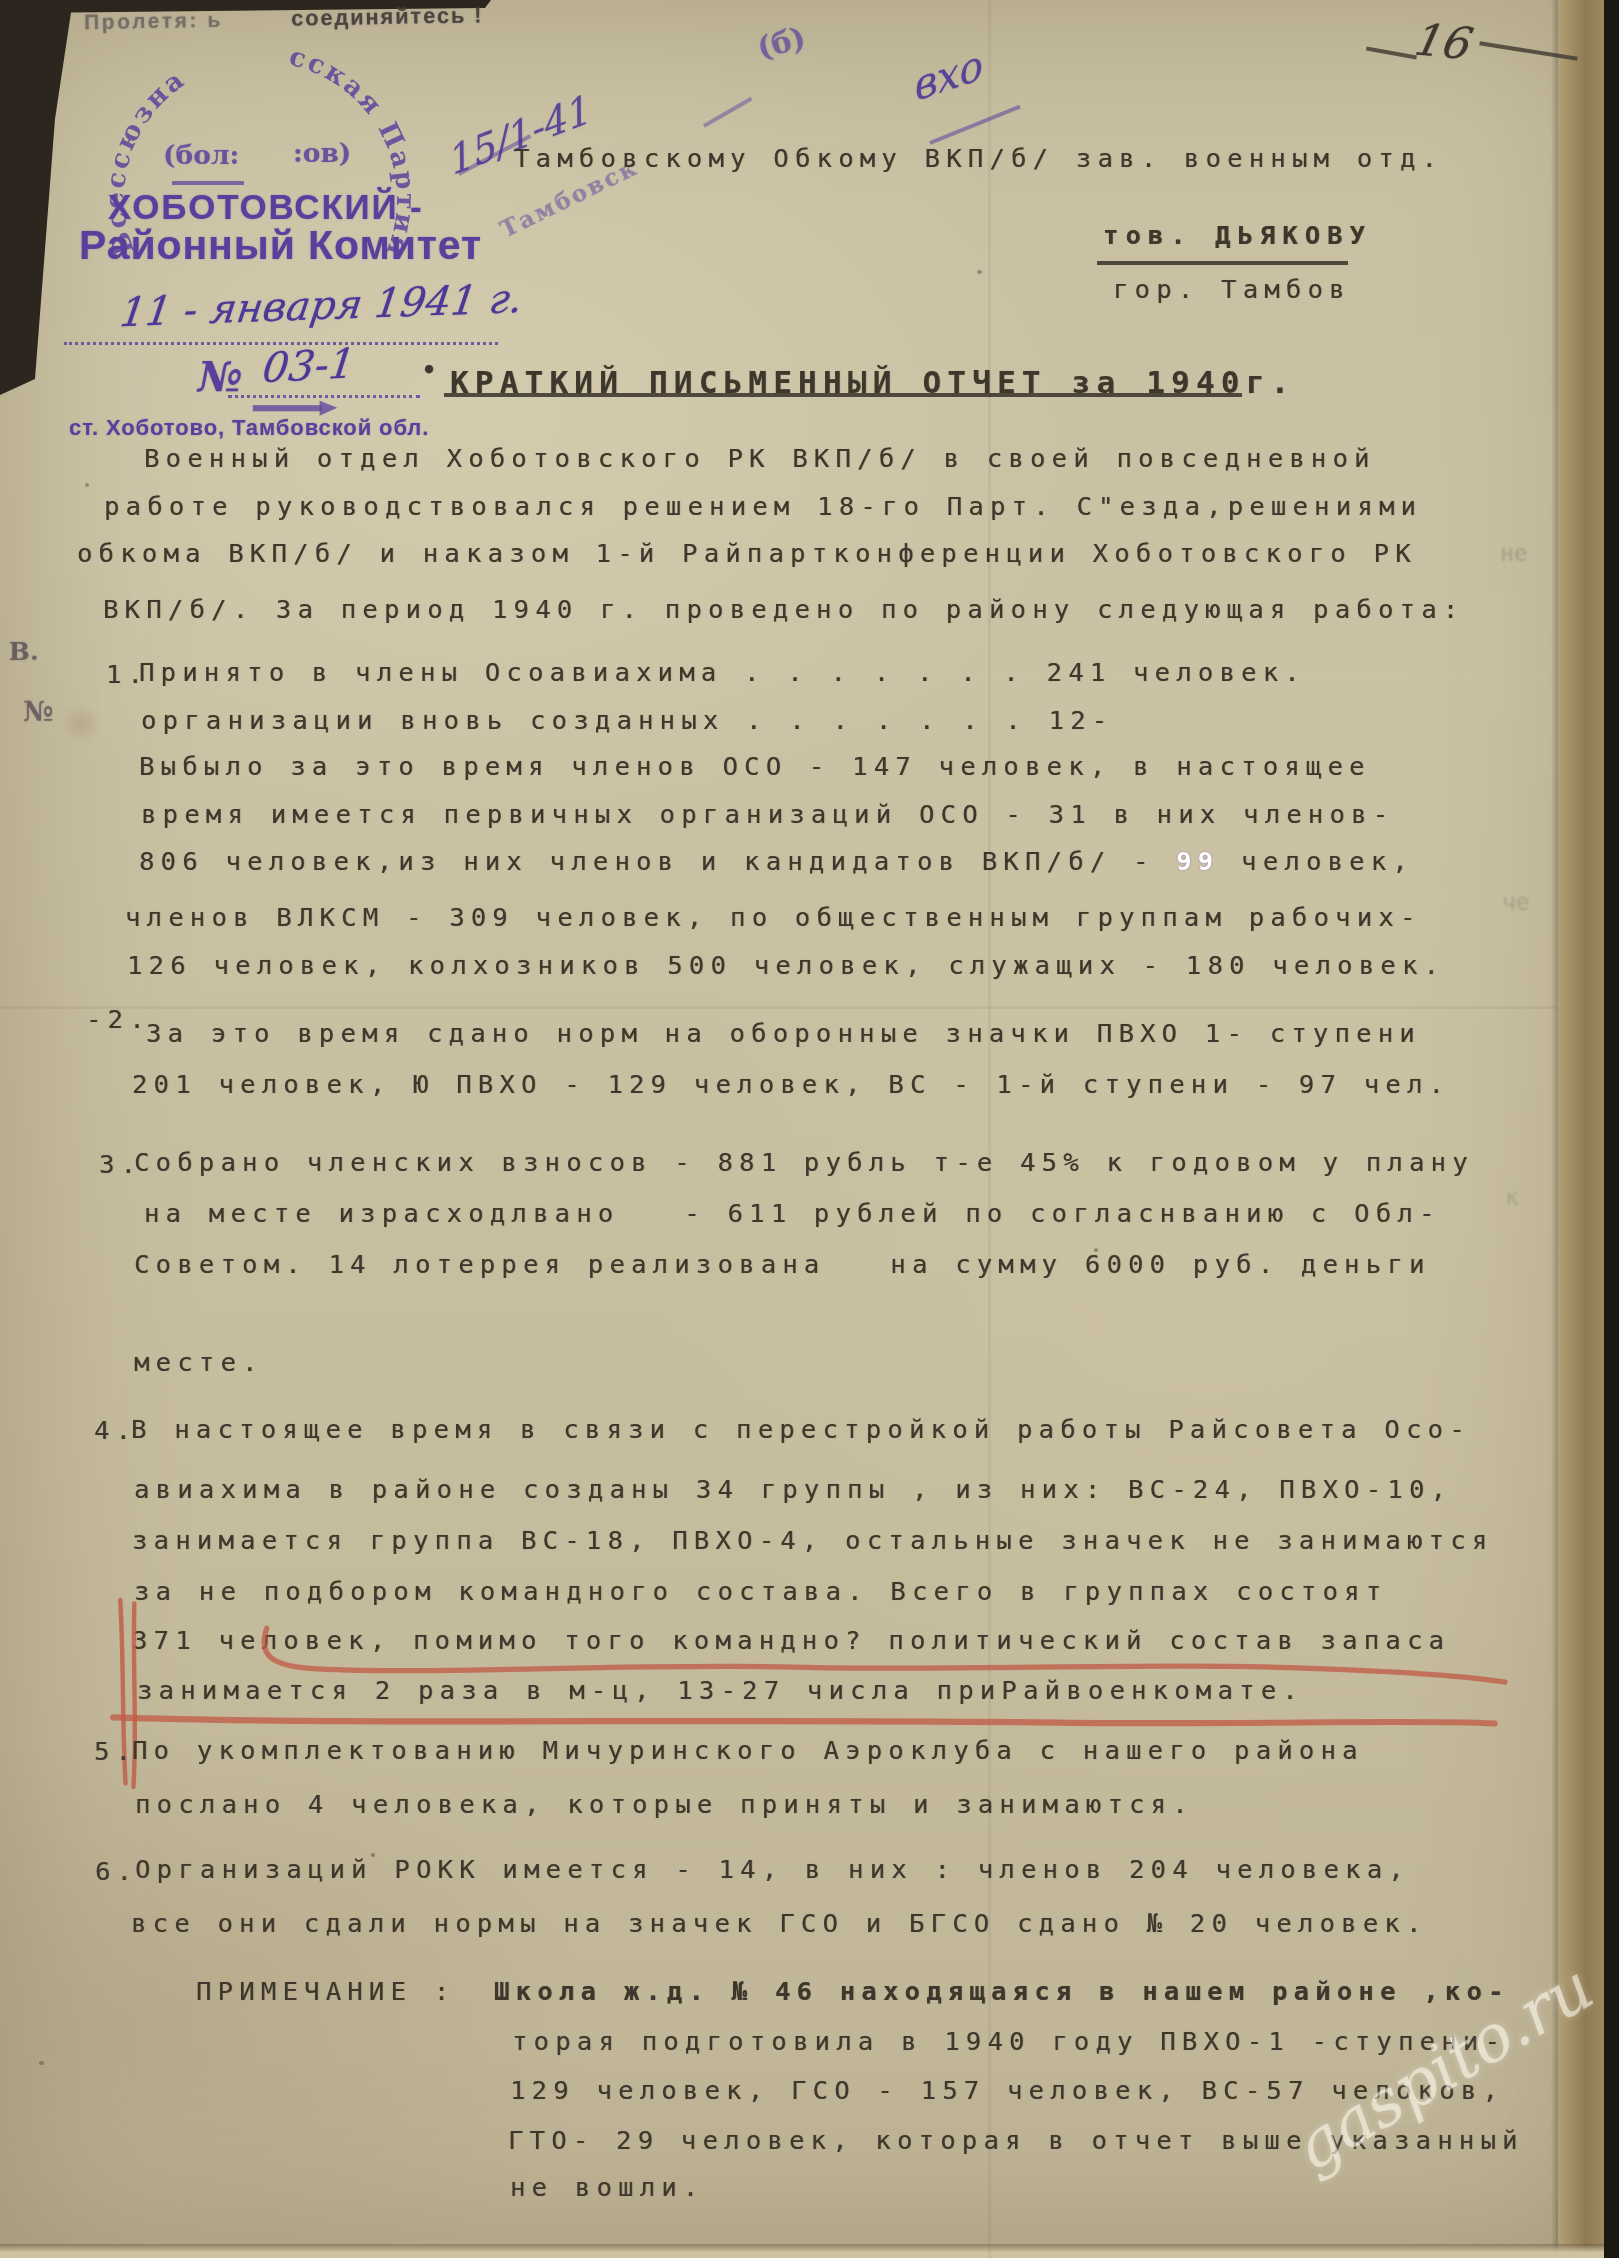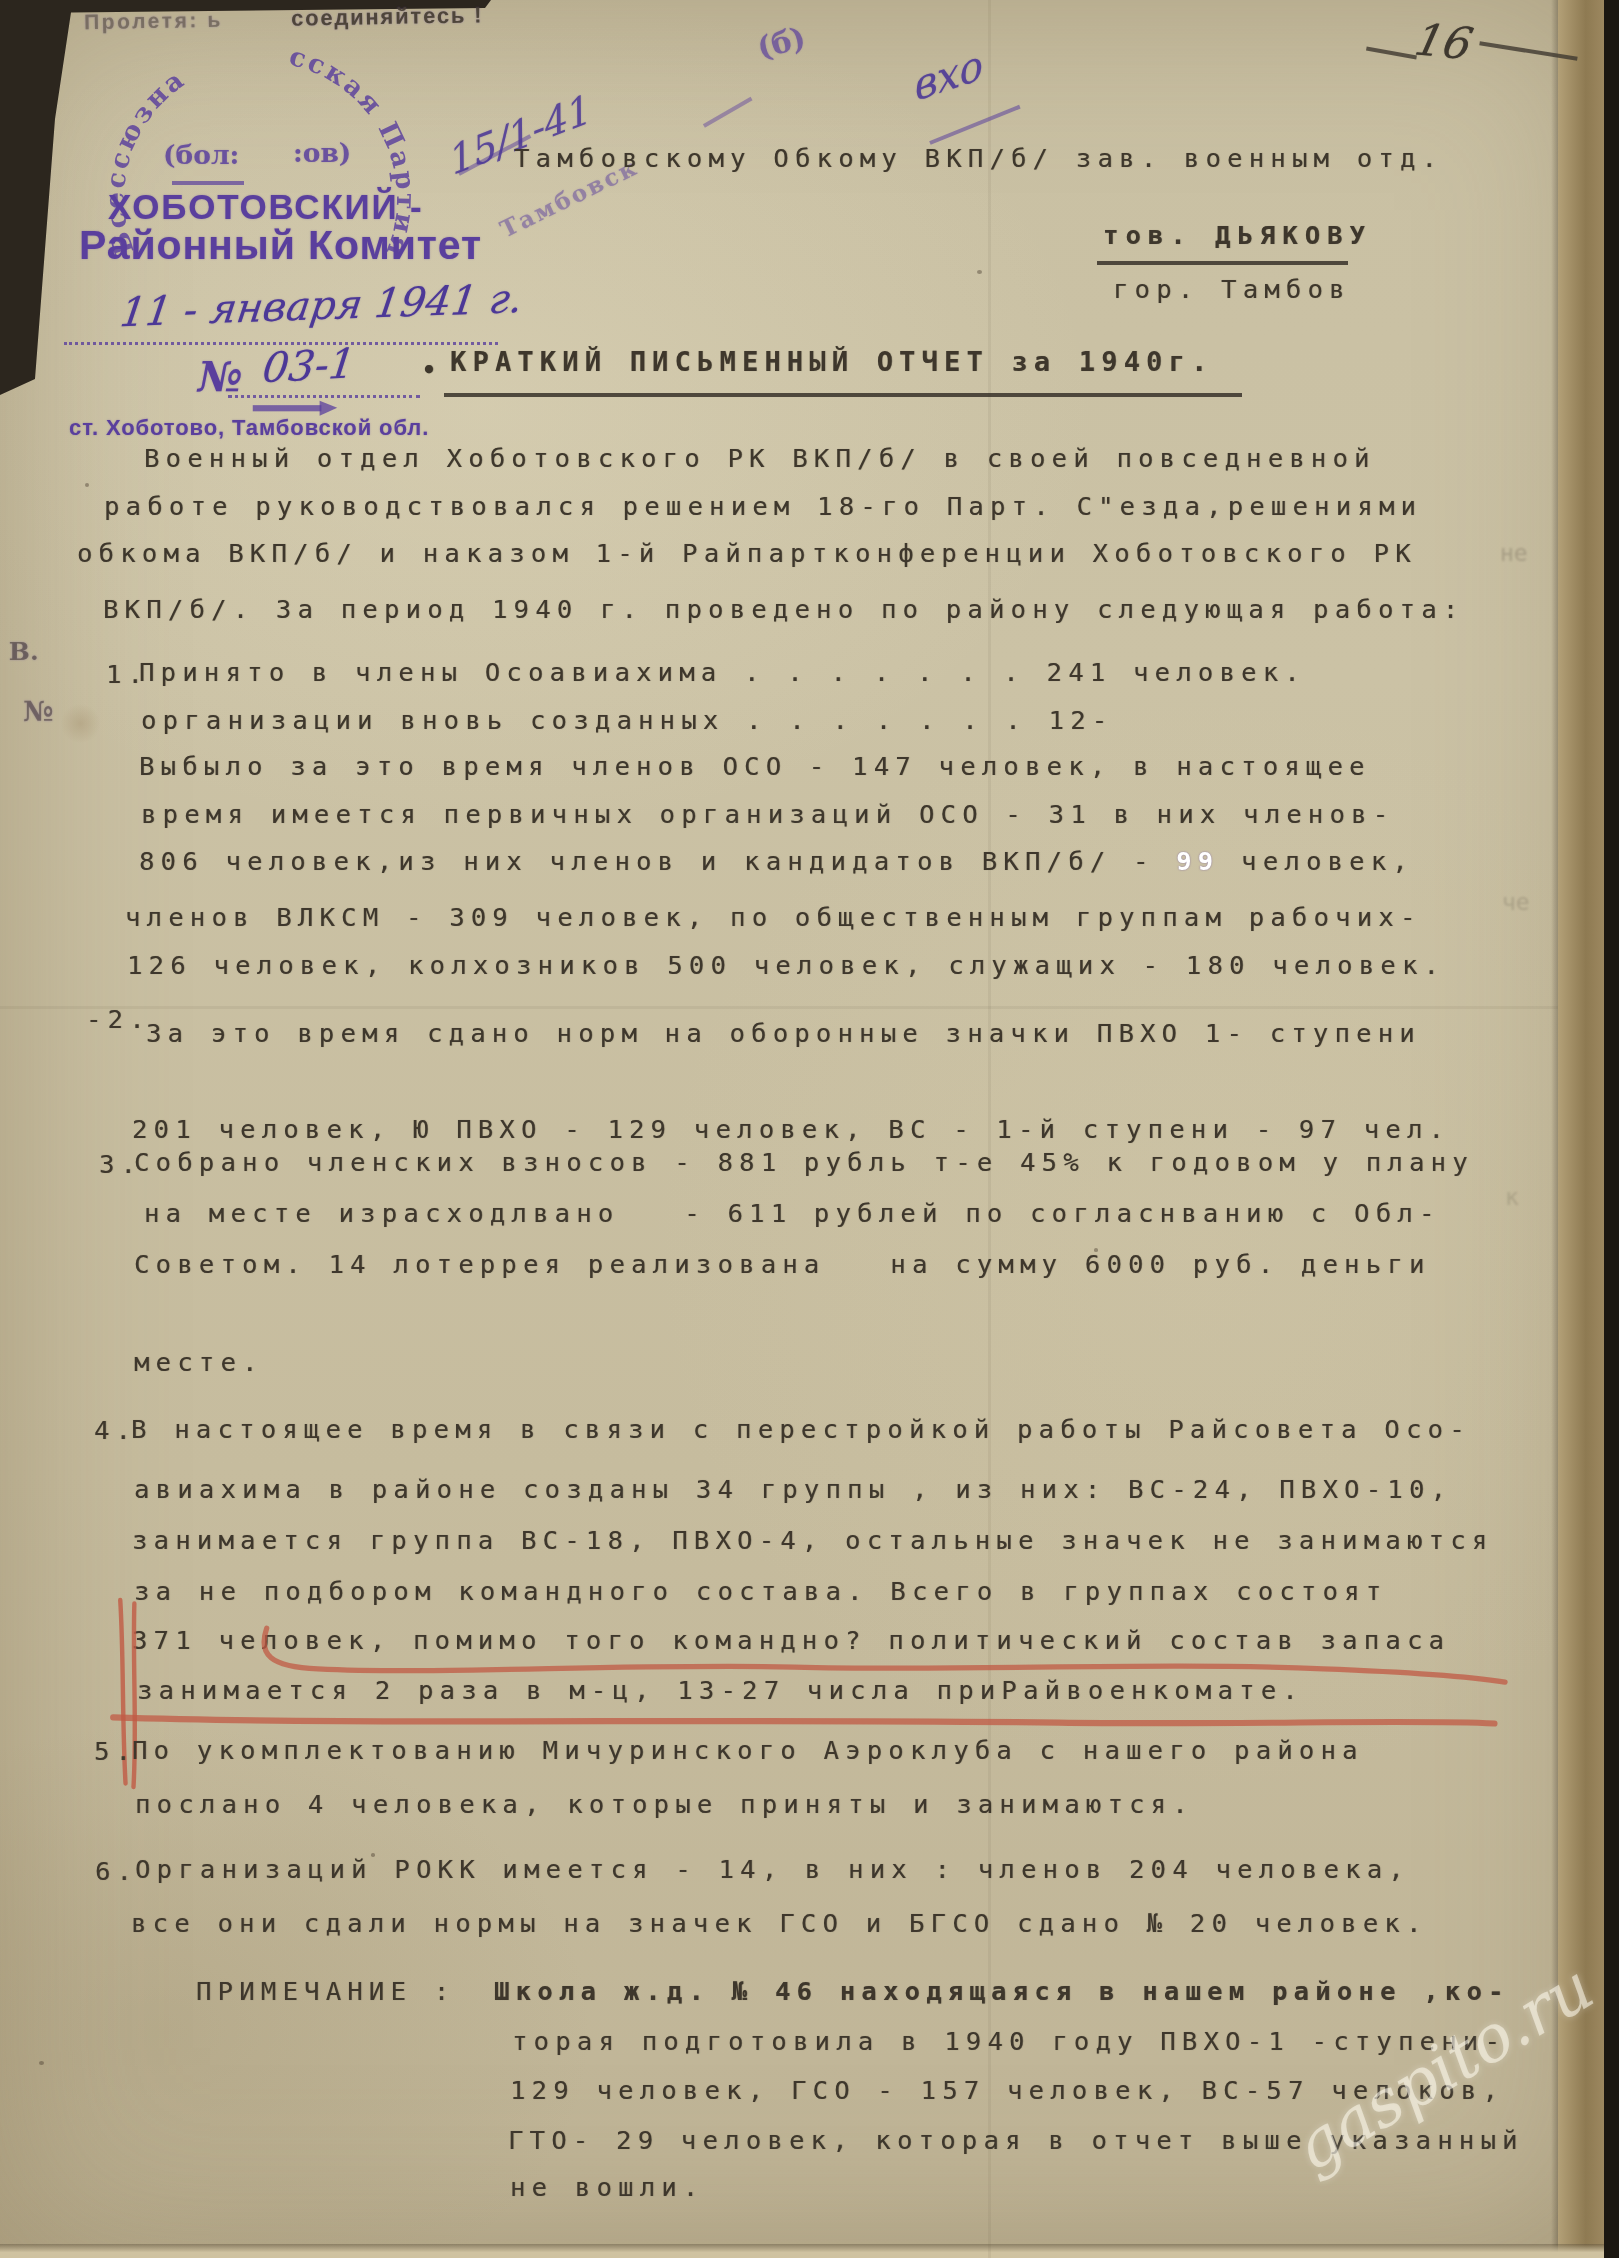--- a/index.html
+++ b/index.html
@@ -121,21 +121,21 @@
   <div class="pline" style="left:459px;top:172px;width:81px;height:4.4px;transform:rotate(-28deg);opacity:.5;"></div>
   <div class="stserif" style="left:494px;top:184px;font-size:23px;letter-spacing:2.6px;opacity:.5;transform:rotate(-26deg);">Тамбовск</div>
   <div class="hw" style="left:446px;top:139px;font-size:39px;transform:rotate(-21deg) skewX(-10deg);opacity:.88;">15/1-41</div>
 
   <div class="t" style="left:514px;top:141px;">Тамбовскому Обкому ВКП/б/ зав. военным отд.</div>
   <div class="t tb" style="left:1103px;top:218px;letter-spacing:7px;">тов. ДЬЯКОВУ</div>
   <div class="line" style="left:1097px;top:261px;width:251px;height:3.5px;"></div>
   <div class="t" style="left:1113px;top:272px;">гор. Тамбов</div>
 
   <div class="t tb" style="left:422px;top:353px;font-size:23px;">•</div>
-  <div class="t tb" style="left:450px;top:344px;font-size:27px;">КРАТКИЙ ПИСЬМЕННЫЙ ОТЧЕТ за 1940г.</div>
+  <div class="t tb" style="left:450px;top:365px;font-size:31px;">КРАТКИЙ ПИСЬМЕННЫЙ ОТЧЕТ за 1940г.</div>
   <div class="line" style="left:444px;top:393px;width:798px;height:4.4px;"></div>
 
   <div class="stserif" style="left:8.8px;top:637px;font-size:25px;color:rgba(70,60,45,.55);">В.</div>
   <div class="stserif" style="left:23px;top:695px;font-size:28px;color:rgba(70,60,45,.5);">№</div>
 
   <div class="t" style="left:144px;top:441px;">Военный отдел Хоботовского РК ВКП/б/ в своей повседневной</div>
   <div class="t" style="left:104px;top:489px;">работе руководствовался решением 18-го Парт. С"езда,решениями</div>
   <div class="t" style="left:77px;top:536px;">обкома ВКП/б/ и наказом 1-й Райпартконференции Хоботовского РК</div>
   <div class="t" style="left:103px;top:585px;margin-top:7px;">ВКП/б/. За период 1940 г. проведено по району следующая работа:</div>
 
@@ -143,21 +143,21 @@
   <div class="t" style="left:139px;top:655px;">Принято в члены Осоавиахима . . . . . . . 241 человек.</div>
   <div class="t" style="left:141px;top:703px;">организации вновь созданных . . . . . . . 12-</div>
   <div class="t" style="left:139px;top:749px;">Выбыло за это время членов ОСО - 147 человек, в настоящее</div>
   <div class="t" style="left:141px;top:797px;">время имеется первичных организаций ОСО - 31 в них членов-</div>
   <div class="t" style="left:139px;top:844px;"><span>806 человек,из них членов и кандидатов ВКП/б/ - </span><span class="purple-hl">99</span><span> человек,</span></div>
   <div class="t" style="left:125px;top:900px;">членов ВЛКСМ - 309 человек, по общественным группам рабочих-</div>
   <div class="t" style="left:127px;top:948px;">126 человек, колхозников 500 человек, служащих - 180 человек.</div>
 
   <div class="t" style="left:86px;top:1002px;">-2.</div>
   <div class="t" style="left:146px;top:1016px;">За это время сдано норм на оборонные значки ПВХО 1- ступени</div>
-  <div class="t" style="left:132px;top:1067px;margin-top:45px;">201 человек, Ю ПВХО - 129 человек, ВС - 1-й ступени - 97 чел.</div>
+  <div class="t" style="left:132px;top:1067px;">201 человек, Ю ПВХО - 129 человек, ВС - 1-й ступени - 97 чел.</div>
 
   <div class="t" style="left:99px;top:1147px;">3.</div>
   <div class="t" style="left:134px;top:1145px;">Собрано членских взносов - 881 рубль т-е 45% к годовом у плану</div>
   <div class="t" style="left:144px;top:1196px;">на месте израсходлвано   - 611 рублей по согласнванию с Обл-</div>
   <div class="t" style="left:134px;top:1247px;">Советом. 14 лотеррея реализована   на сумму 6000 руб. деньги</div>
   <div class="t" style="left:134px;top:1345px;">месте.</div>
 
   <div class="t" style="left:94px;top:1413px;">4.</div>
   <div class="t" style="left:131px;top:1412px;">В настоящее время в связи с перестройкой работы Райсовета Осо-</div>
   <div class="t" style="left:134px;top:1472px;">авиахима в районе созданы 34 группы , из них: ВС-24, ПВХО-10,</div>

